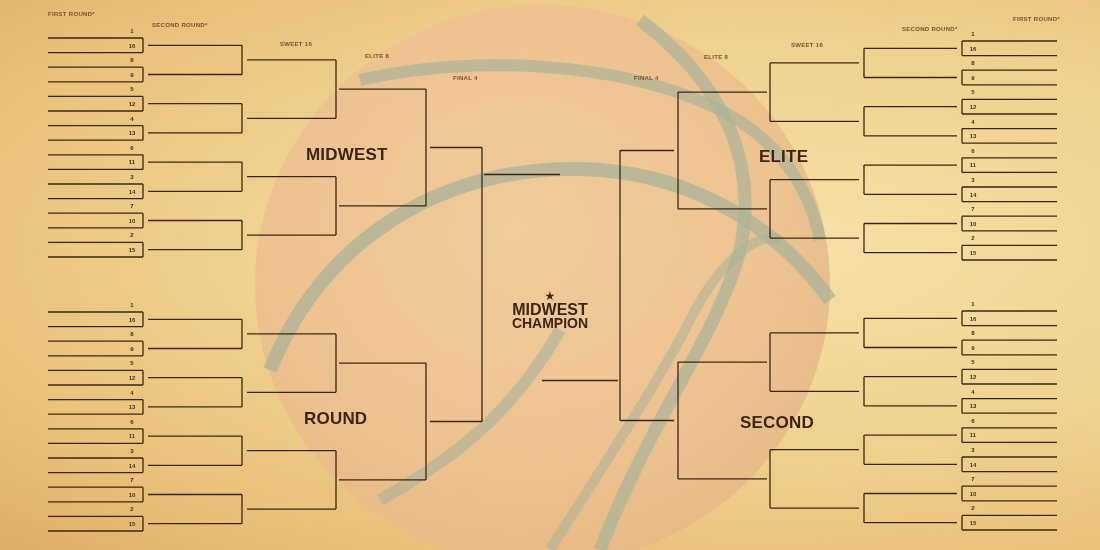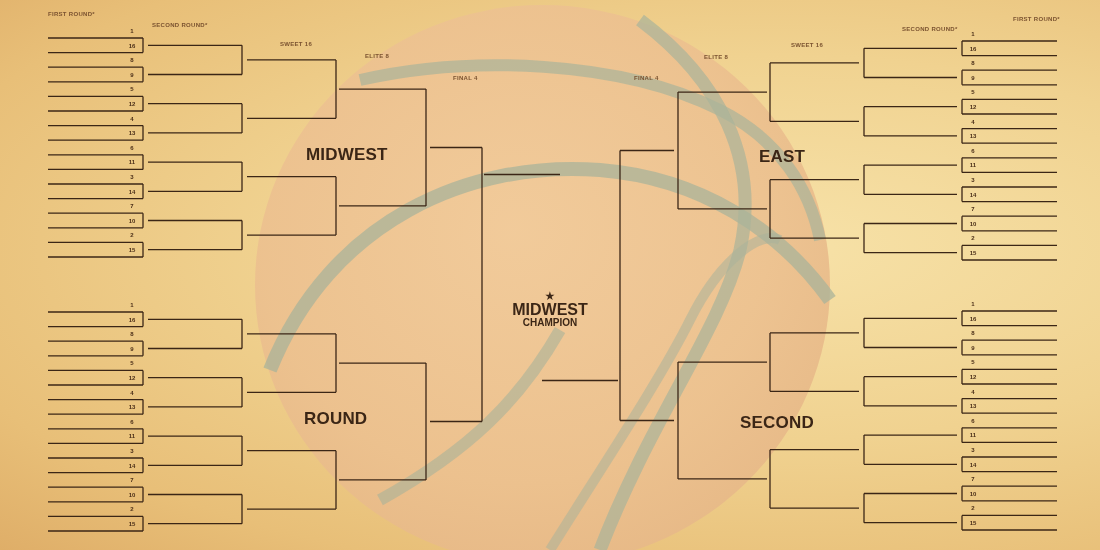--- a/index.html
+++ b/index.html
@@ -11,21 +11,21 @@
   #stage { position:absolute; left:0; top:0; width:1008px; height:550px; }
   .ball { position:absolute; left:255px; top:5px; width:575px; height:560px; border-radius:50%;
     background: radial-gradient(circle at 45% 40%, #f1c99a 0%, #ecc08f 55%, #e6b787 80%, rgba(230,180,130,0.35) 100%);
     opacity:0.9; }
   .round-label { position:absolute; font-size:6px; font-weight:bold; color:#7a5230; letter-spacing:0.3px; white-space:nowrap; }
   .seed { position:absolute; font-size:6px; font-weight:bold; color:#4a2e18; width:14px; text-align:center; }
   .region { position:absolute; font-size:17px; font-weight:bold; color:#3b2616; letter-spacing:0.2px; }
   .champ { position:absolute; left:500px; top:290px; width:100px; text-align:center; color:#3b2616; }
   .champ .star { font-size:12px; line-height:12px; display:block; }
   .champ .t1 { font-size:16px; font-weight:bold; line-height:16px; display:block; }
-  .champ .t2 { font-size:10px; font-weight:bold; line-height:10px; display:block;text-align:center; }
+  .champ .t2 { font-size:14px; font-weight:bold; line-height:10px; display:block;text-align:center; }
   svg { position:absolute; left:0; top:0; }
 </style>
 </head>
 <body>
 
 <div id="stage">
   <div class="ball"></div>
 
   <svg width="1100" height="550">
     <path d="M270,370 C330,220 470,160 600,170 C700,178 780,230 830,300" stroke="#a9b39a" stroke-width="14" fill="none" opacity="0.75"></path>
@@ -233,21 +233,21 @@
   <div class="round-label" style="left:453px;top:75px">FINAL 4</div>
 
   <div class="round-label" style="left:1013px;top:16px">FIRST ROUND*</div>
   <div class="round-label" style="left:902px;top:26px">SECOND ROUND*</div>
   <div class="round-label" style="left:791px;top:42px">SWEET 16</div>
   <div class="round-label" style="left:704px;top:54px">ELITE 8</div>
   <div class="round-label" style="left:634px;top:75px">FINAL 4</div>
 
   <div class="region" style="left:306px;top:145px">MIDWEST</div>
   <div class="region" style="left:304px;top:409px">ROUND</div>
-  <div class="region" style="left:759px;top:147px">EAST</div>
+  <div class="region" style="left:759px;top:147px">ELITE</div>
   <div class="region" style="left:740px;top:413px">SECOND</div>
 
   <div class="champ">
     <span class="star">★</span>
     <span class="t1">MIDWEST</span>
     <span class="t2">CHAMPION</span>
   </div>
 
   <div id="seeds">
       <div class="seed" style="left: 125px; top: 28px;">1</div>

